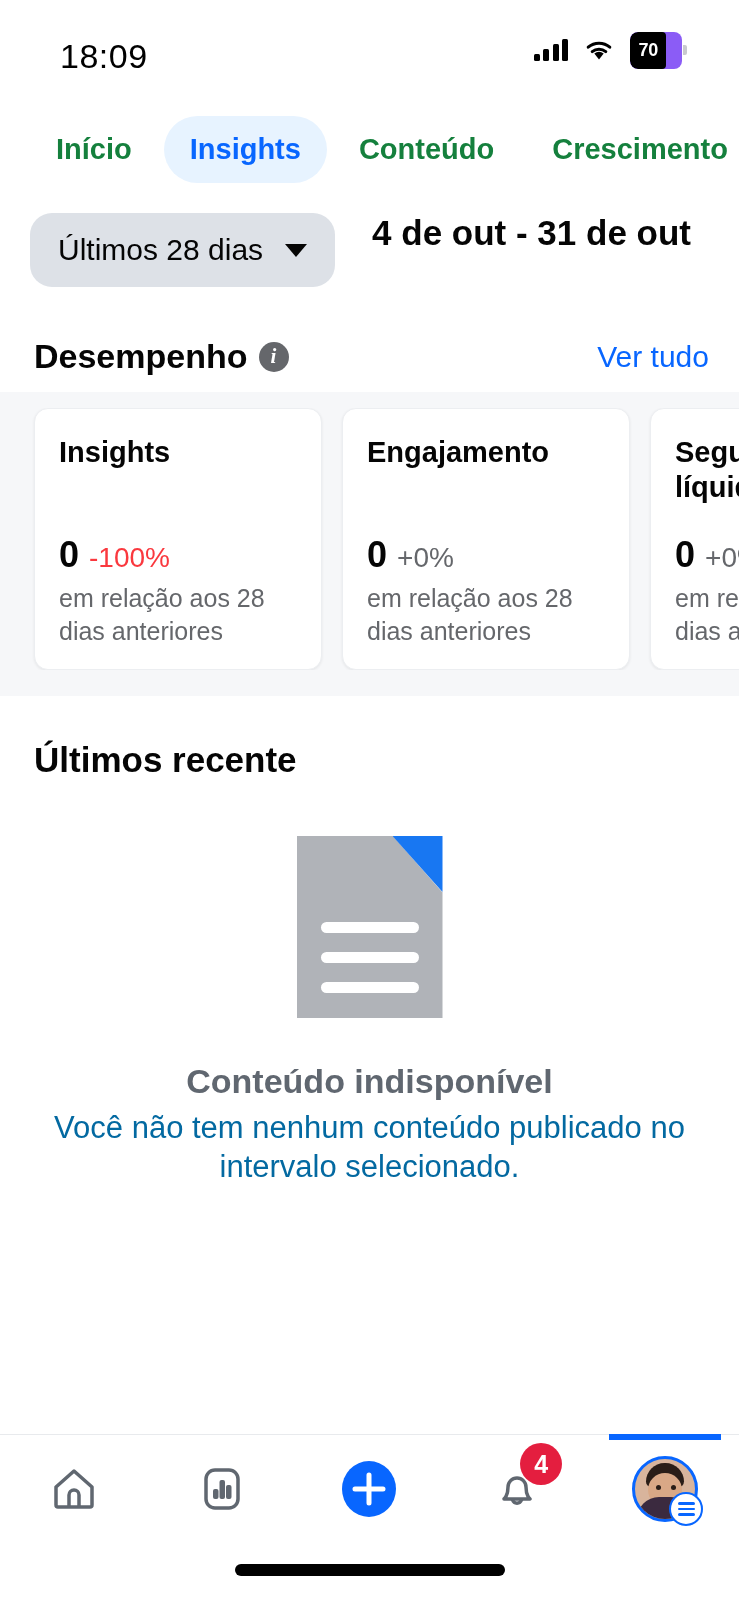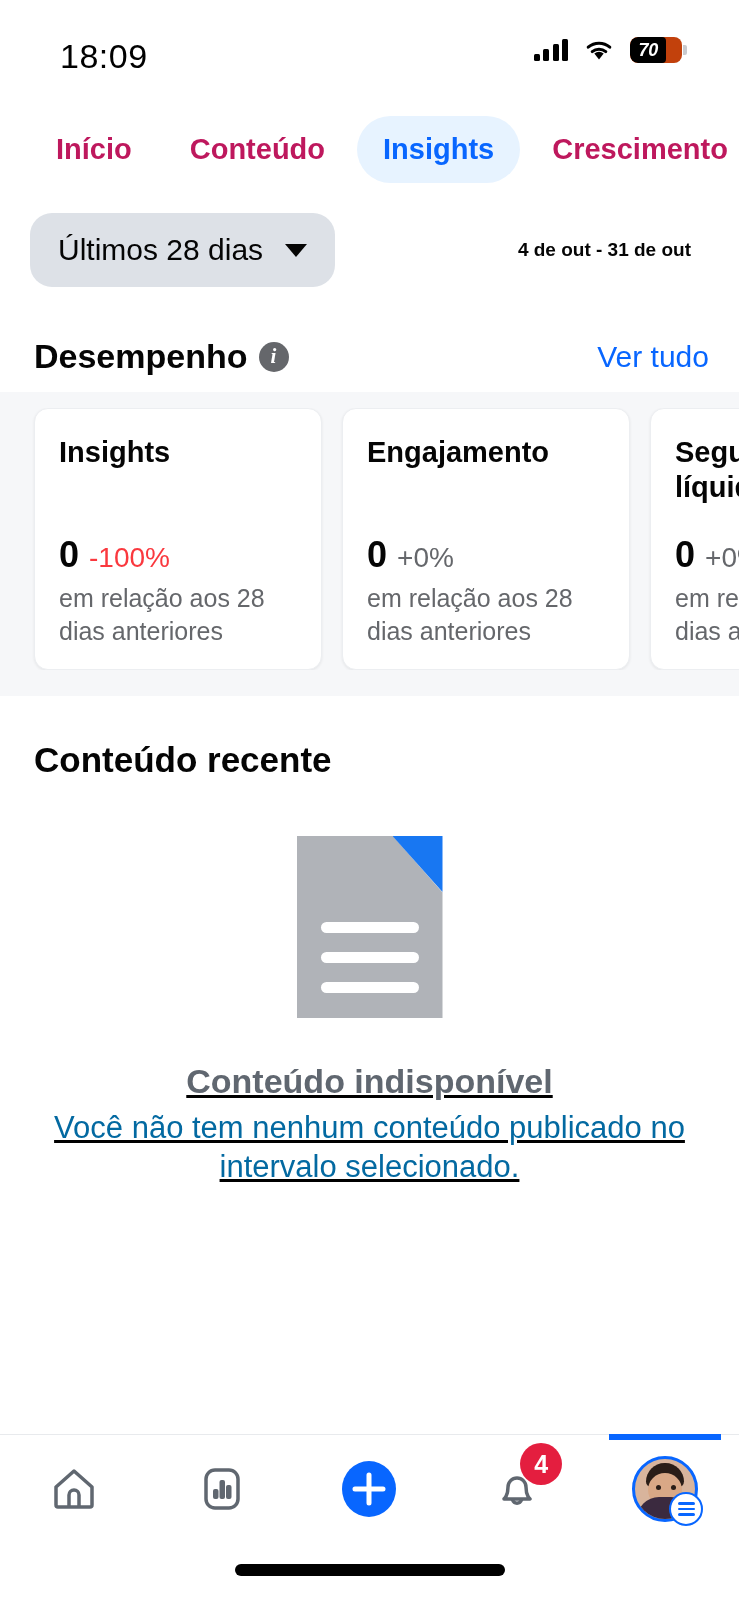--- a/index.html
+++ b/index.html
@@ -20,22 +20,22 @@
   .status-time { font-size: 34px; font-weight: 500; color: #000; letter-spacing: .5px; margin-top: 13px; }
   .status-right { display: flex; align-items: center; gap: 16px; }
   .signal { display: flex; align-items: flex-end; gap: 3.5px; height: 22px; }
   .signal i { display: block; width: 6px; background: #000; border-radius: 1.5px; }
   .signal i:nth-child(1) { height: 7px; }
   .signal i:nth-child(2) { height: 12px; }
   .signal i:nth-child(3) { height: 17px; }
   .signal i:nth-child(4) { height: 22px; }
   .wifi { width: 30px; height: 22px; position: relative; }
   .battery {
-    position: relative; width: 52px; height: 26px;
-    border-radius: 8px; background: #c2410c; overflow: hidden; font-style: italic;
+    position: relative; width: 52px; height: 37px;
+    border-radius: 8px; background: #8b5cf6; overflow: hidden;
   }
   .battery .fill {
     position: absolute; left: 0; top: 0; bottom: 0; width: 70%;
     background: #000; border-radius: 8px 4px 4px 8px;
   }
   .battery .pct {
     position: absolute; left: 0; top: 0; width: 70%; height: 100%;
     display: flex; align-items: center; justify-content: center;
     color: #fff; font-size: 18px; font-weight: 700; letter-spacing: -.3px;
   }
@@ -57,44 +57,44 @@
     font-size: 33px; font-weight: 700; color: #050505; pointer-events: none;
   }
   .hdr-search { margin-left: auto; width: 60px; display: flex; align-items: center; justify-content: center; cursor: pointer; }
 
   
   .tabs {
     display: flex; align-items: center; gap: 6px;
     padding: 16px 30px 14px 30px;
   }
   .tab {
-    font-size: 29px; font-weight: 700; color: #be185d;
+    font-size: 29px; font-weight: 700; color: #15803d;
     padding: 17px 26px; border-radius: 34px; cursor: pointer; white-space: nowrap;
   }
   .tab.active { color: #0866ff; background: #e7f3ff; }
 
   
   .daterow {
-    display: flex; align-items: center;
+    display: flex; 
     padding: 16px 30px 12px 30px;
   }
   .date-pill {
     display: flex; align-items: center; gap: 22px;
     background: #dde1e7; border-radius: 22px;
     padding: 20px 28px; cursor: pointer;
   }
   .date-pill-label { font-size: 30px; color: #050505; font-weight: 400; }
   .caret {
     width: 0; height: 0;
     border-left: 11px solid transparent; border-right: 11px solid transparent;
     border-top: 13px solid #050505;
   }
   .date-range {
     margin-left: auto; margin-right: 18px;
-    font-size: 19px; font-weight: 700; color: #050505;
+    font-size: 35px; font-weight: 700; color: #050505;
   }
 
   
   .sect-head {
     display: flex; align-items: center;
     padding: 38px 30px 16px 34px;
   }
   .sect-title { font-size: 34px; font-weight: 700; color: #050505; }
   .info-icon {
     width: 30px; height: 30px; border-radius: 50%;
@@ -130,21 +130,20 @@
   }
 
   
   .recent-title {
     font-size: 35px; font-weight: 700; color: #050505;
     padding: 44px 34px 0 34px;
   }
   .empty {
     display: flex; flex-direction: column; align-items: center;
     padding: 56px 40px 0 40px;
-    text-decoration: underline;
   }
   .doc {
     position: relative; width: 146px; height: 182px; margin-bottom: 44px;
   }
   .doc-body {
     position: absolute; inset: 0; background: #b0b3b8;
     clip-path: polygon(0 0, 66% 0, 100% 31%, 100% 100%, 0 100%);
   }
   .doc-fold {
     position: absolute; top: 0; right: 0; width: 50px; height: 56px;
@@ -254,22 +253,22 @@
           <span class="pct">70</span>
         </span>
         <span class="battery-nub"></span>
       </span>
     </div>
   </div>
 
 
   <div class="tabs">
     <div class="tab">Início</div>
+    <div class="tab active">Insights</div>
     <div class="tab">Conteúdo</div>
-    <div class="tab active">Insights</div>
     <div class="tab">Crescimento</div>
   </div>
 
   <div class="daterow">
     <div class="date-pill">
       <span class="date-pill-label">Últimos 28 dias</span>
       <span class="caret"></span>
     </div>
     <div class="date-range">4 de out - 31 de out</div>
   </div>
@@ -312,21 +311,21 @@
             <span class="card-value">0</span>
             <span class="card-delta neutral">+0%</span>
           </div>
           <div class="card-sub">em relação aos 28 dias anteriores</div>
         </div>
       </div>
 
     </div>
   </div>
 
-  <div class="recent-title">Conteúdo recente</div>
+  <div class="recent-title">Últimos recente</div>
 
   <div class="empty">
     <div class="doc">
       <span class="doc-body"></span>
       <span class="doc-fold"></span>
       <span class="doc-line l1"></span>
       <span class="doc-line l2"></span>
       <span class="doc-line l3"></span>
     </div>
     <div class="empty-title">Conteúdo indisponível</div>

